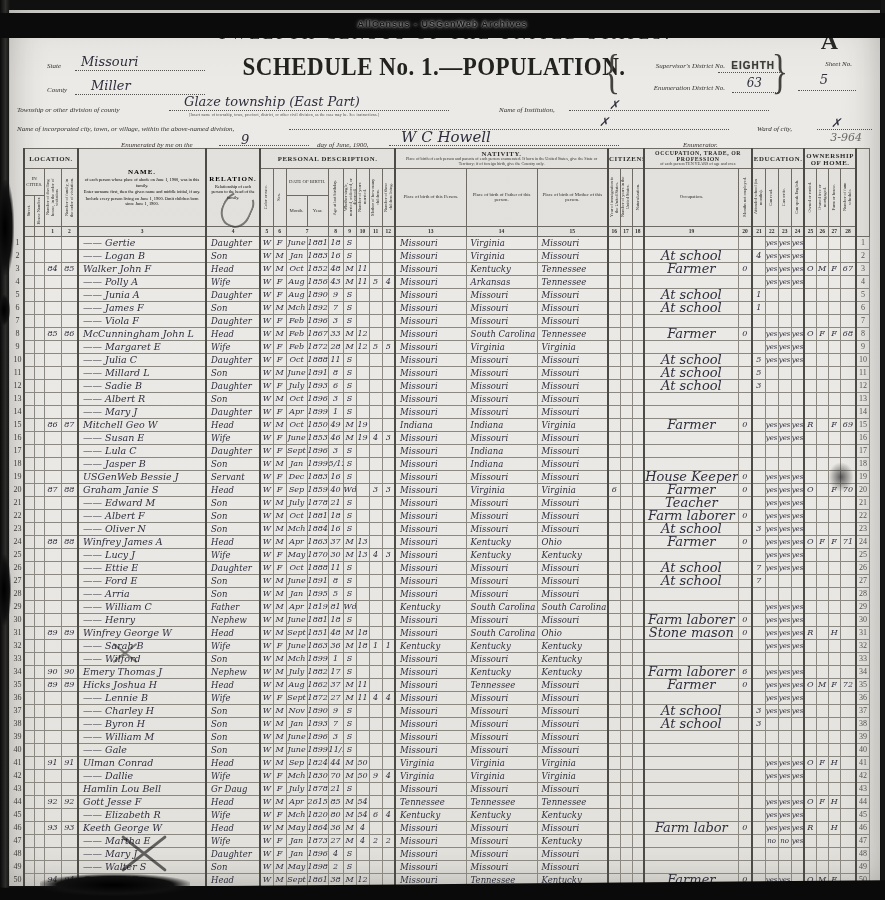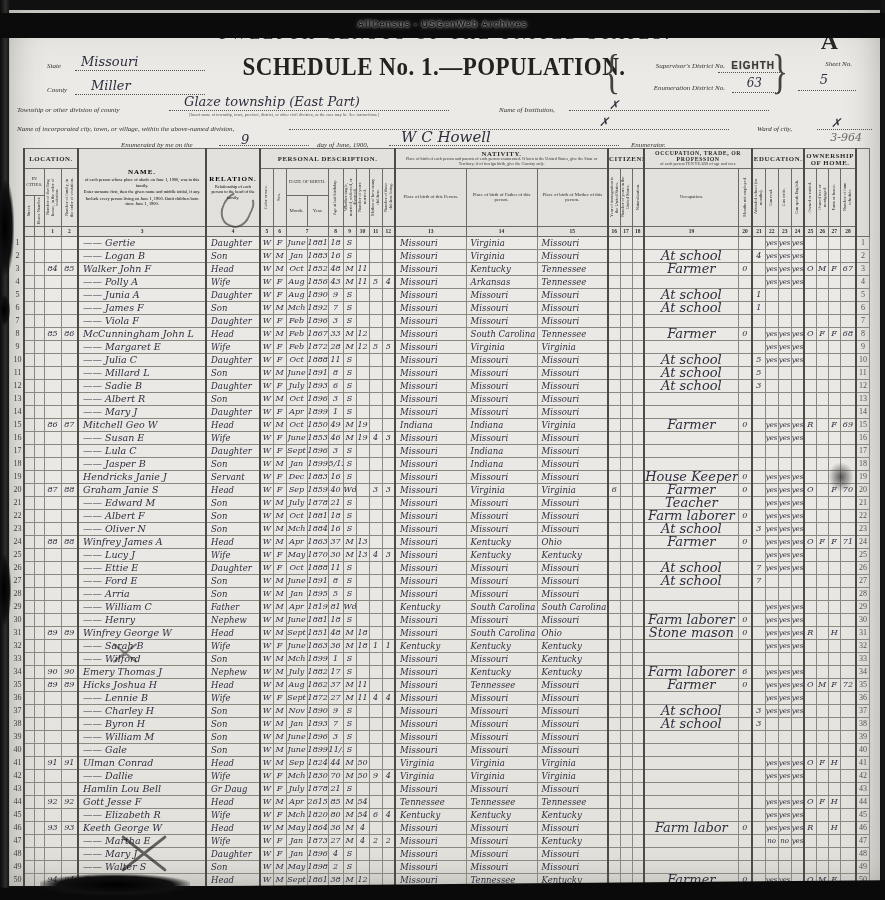--- a/index.html
+++ b/index.html
@@ -143,21 +143,21 @@
     <div class="abs lbl" style="left:748px;top:115px;">Ward of city,</div>
     <div class="abs hw xm" style="left:822px;top:106px;">✗</div>
     <div class="abs dotline" style="left:808px;top:119px;width:55px;"></div>
 
     <div class="abs lbl" style="left:112px;top:131px;">Enumerated by me on the</div>
     <div class="abs hw" style="left:232px;top:122px;font-size:13px;">9</div>
     <div class="abs dotline" style="left:210px;top:135px;width:90px;"></div>
     <div class="abs lbl" style="left:308px;top:131px;">day of June, 1900,</div>
     <div class="abs hw" style="left:392px;top:118px;font-size:15px;">W C Howell</div>
     <div class="abs dotline" style="left:380px;top:135px;width:230px;"></div>
-    <div class="abs lbl" style="left:622px;top:131px;">Enumerator.</div>
+    <div class="abs lbl" style="left:674px;top:131px;">Enumerator.</div>
   </div>
 
   <table class="census">
     <colgroup>
       <col style="width:12px">
         <col style="width:10px">
         <col style="width:10px">
         <col style="width:17px">
         <col style="width:17px">
       <col style="width:128px">
@@ -961,21 +961,21 @@
           <td class="sm hw"></td>
           <td class="sm hw"></td>
           <td class="rn bL">18</td>
         </tr>
         <tr>
           <td class="ln">19</td>
           <td class="st bL"></td>
           <td class="ho"></td>
           <td class="hw"></td>
           <td class="hw"></td>
-          <td class="name hw tl bL">Hendricks Janie J</td>
+          <td class="name hw tl bL">USGenWeb Bessie J</td>
           <td class="rel hw tl bL">Servant</td>
           <td class="sm hw bL">W</td>
           <td class="sm hw">F</td>
           <td class="sm hw">Dec</td>
           <td class="sm hw">1883</td>
           <td class="sm hw">16</td>
           <td class="sm hw">S</td>
           <td class="sm hw"></td>
           <td class="sm hw"></td>
           <td class="sm hw"></td>

